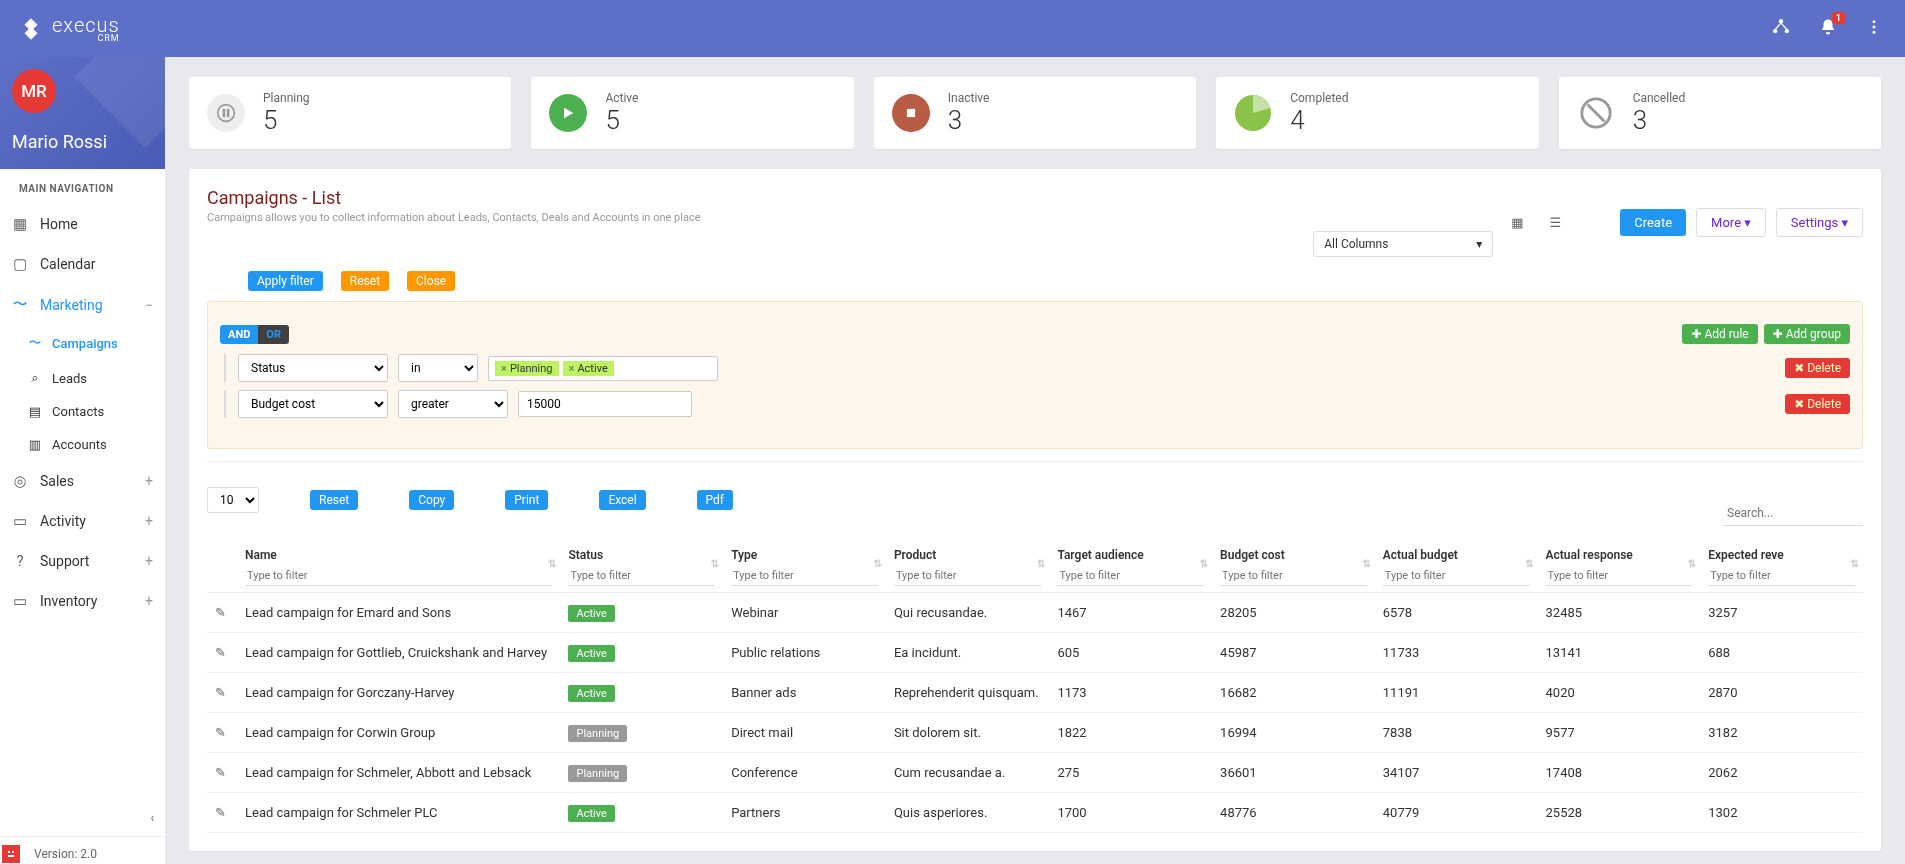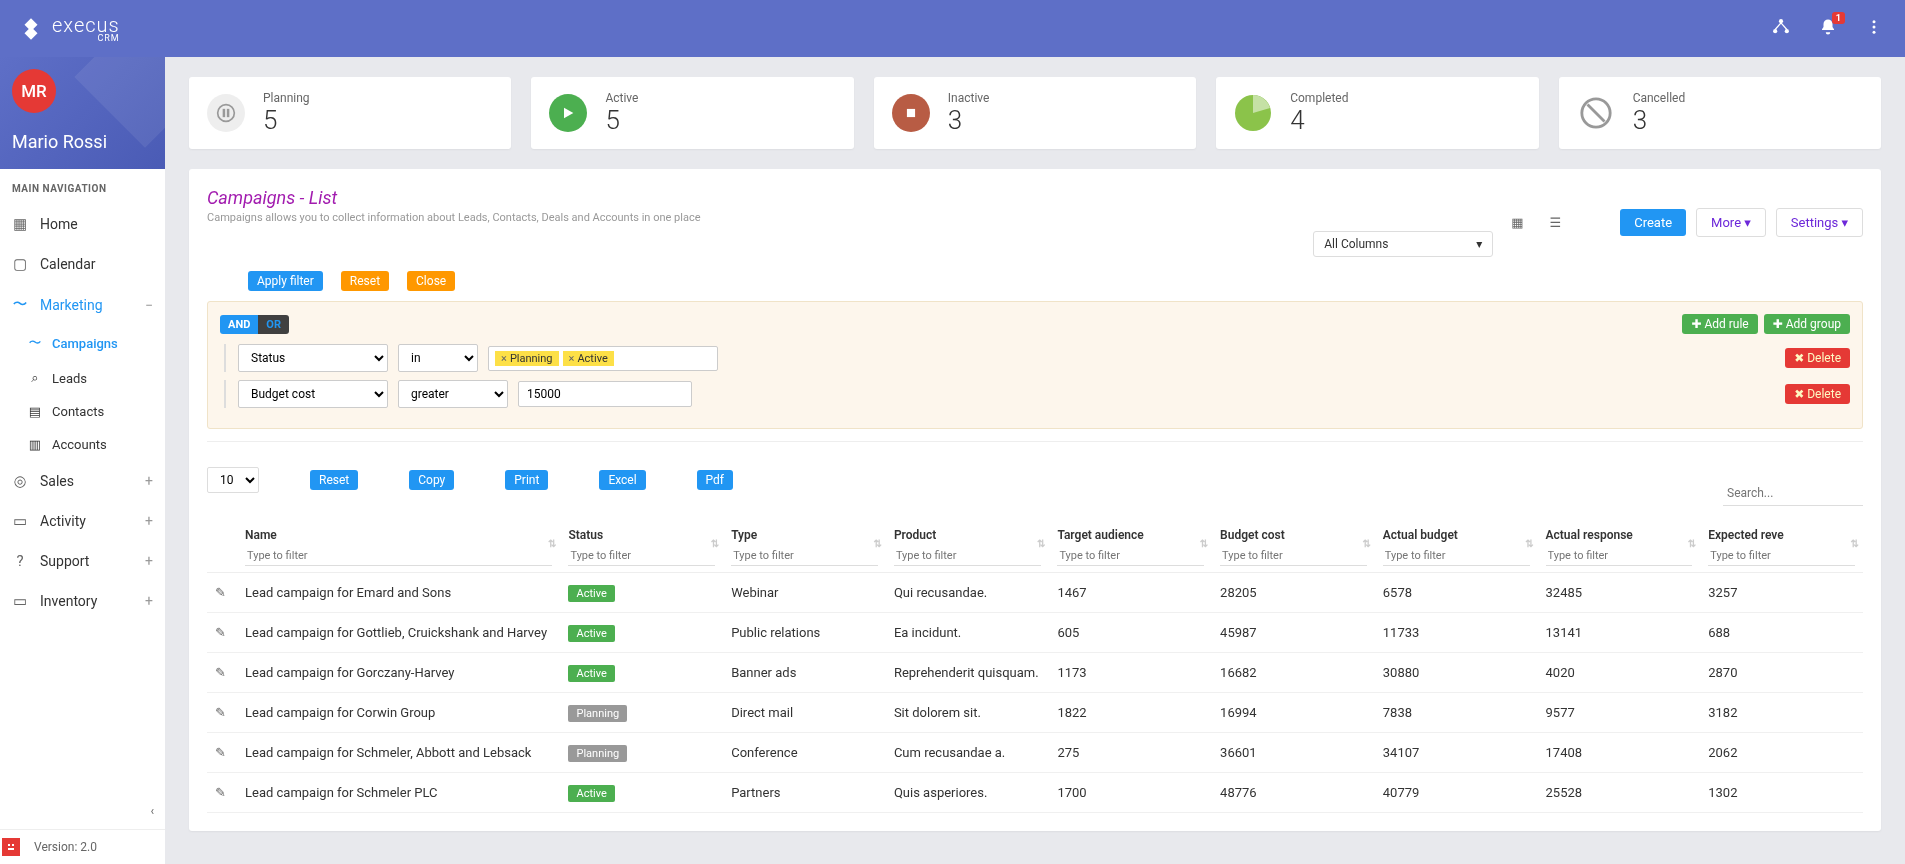--- a/index.html
+++ b/index.html
@@ -12,21 +12,21 @@
 .top-icons { display: flex; align-items: center; gap: 28px; padding-right: 12px;}
 .top-icon { color: #fff; font-size: 18px; position: relative; cursor: pointer; }
 .badge { position: absolute; top: -6px; right: -8px; background: #e53935; color: #fff; font-size: 9px; padding: 1px 4px; border-radius: 3px; font-weight: bold;}
 
 .layout { display: flex; }
 .sidebar { width: 165px; background: #fff; min-height: calc(100vh - 57px); display: flex; flex-direction: column; position: relative;}
 .sidebar-header { background: linear-gradient(135deg, #5e6fc7 0%, #4a5bb5 100%); height: 112px; padding: 12px; position: relative; overflow: hidden;}
 .sidebar-header::after { content: ''; position: absolute; right: -30px; top: -30px; width: 100px; height: 100px; background: rgba(255,255,255,0.08); transform: rotate(45deg); }
 .avatar { width: 44px; height: 44px; border-radius: 50%; background: #e53935; color: #fff; display: flex; align-items: center; justify-content: center; font-size: 17px; font-weight: 500; }
 .username { color: #fff; font-size: 18px; margin-top: 18px; font-weight: 400; }
-.nav-title { font-size: 10px; font-weight: 700; color: #666; padding: 14px 12px 10px; letter-spacing: 0.5px;}
+.nav-title { font-size: 10px; font-weight: 700; color: #666; padding: 14px 19px 10px; letter-spacing: 0.5px;}
 .nav-item { display: flex; align-items: center; padding: 11px 12px; font-size: 14px; color: #333; cursor: pointer; gap: 12px; position: relative;}
 .nav-item.active { color: #2196f3; }
 .nav-item .expand { margin-left: auto; color: #999; }
 .nav-icon { width: 16px; text-align: center; font-size: 15px; color: #666; }
 .nav-item.active .nav-icon { color: #2196f3; }
 .sub-item { display: flex; align-items: center; padding: 9px 12px 9px 28px; font-size: 13px; color: #333; cursor: pointer; gap: 10px;}
 .sub-item.active { color: #2196f3; font-weight: 500;}
 .sub-icon { font-size: 13px; width: 14px; text-align: center;}
 .sidebar-footer { margin-top: auto; padding: 10px 12px; font-size: 12px; color: #666; border-top: 1px solid #eee; position: relative;}
 .collapse-btn { position: absolute; right: 5px; top: -32px; padding: 6px; cursor: pointer; color: #666;}
@@ -34,46 +34,46 @@
 
 .main { flex: 1; padding: 20px 24px; max-width: calc(100vw - 165px); }
 .cards { display: flex; gap: 20px; margin-bottom: 20px; flex-wrap: wrap;}
 .card { background: #fff; border-radius: 3px; padding: 14px 18px; display: flex; align-items: center; gap: 18px; flex: 1; min-width: 190px; box-shadow: 0 1px 2px rgba(0,0,0,0.05);}
 .card-icon { width: 38px; height: 38px; border-radius: 50%; display: flex; align-items: center; justify-content: center;}
 .card-label { font-size: 12px; color: #666; }
 .card-value { font-size: 26px; color: #333; font-weight: 300; }
 
 .panel { background: #fff; border-radius: 3px; padding: 18px; box-shadow: 0 1px 2px rgba(0,0,0,0.05);}
 .panel-header { display: flex; justify-content: space-between; align-items: flex-start; margin-bottom: 14px;}
-.panel-title { font-size: 18px; font-weight: 400; color: #a21caf; font-style: italic; }
+.panel-title { font-size: 18px; font-weight: 400; color: #7f1d1d; }
 .panel-sub { font-size: 11px; color: #999; margin-top: 3px;}
 .panel-actions { display: flex; align-items: center; gap: 10px; }
 .select-cols { border: 1px solid #ddd; padding: 5px 10px; font-size: 12px; border-radius: 3px; background: #fff; min-width: 180px; display: flex; justify-content: space-between; align-items: center; margin-top: 44px;}
 .btn { border: none; padding: 6px 14px; font-size: 13px; border-radius: 3px; cursor: pointer; }
 .btn-primary { background: #2196f3; color: #fff; margin-left: 41px; }
 .btn-default { background: #fff; border: 1px solid #ddd; color: #6d28d9; }
 .btn-warning { background: #ff9800; color: #fff; }
 .btn-sm { padding: 3px 9px; font-size: 12px; }
 .icon-btn { padding: 6px 8px; color: #666; cursor: pointer;}
 
 .filter-bar { display: flex; gap: 18px; margin-bottom: 10px; align-items: flex-end;}
-.filter-box { background: #fdf6ec; border: 1px solid #f0e3c8; border-radius: 3px; padding: 12px 12px; margin-bottom: 12px;}
+.filter-box { background: #fdf6ec; border: 1px solid #f0e3c8; border-radius: 3px; padding: 22px 12px; margin-bottom: 12px;}
 .filter-top { display: flex; justify-content: space-between; align-items: center; margin-bottom: 10px;}
 .logic-group { display: flex; border-radius: 3px; overflow: hidden;}
 .logic-btn { padding: 3px 8px; font-size: 11px; font-weight: bold; cursor: pointer; border: none;}
 .logic-and { background: #2196f3; color: #fff; }
 .logic-or { background: #404040; color: #2196f3; }
 .add-group { display: flex; gap: 6px;}
 .btn-green { background: #4caf50; color: #fff; }
 .btn-red { background: #e53935; color: #fef9c3; }
 .filter-row { display: flex; align-items: center; gap: 10px; margin-bottom: 8px; border-left: 2px solid #ddd; padding-left: 12px; margin-left: 4px;}
 .filter-select { border: 1px solid #ccc; padding: 5px 8px; background: #fff; font-size: 12px; border-radius: 2px; min-width: 150px;}
 .op-select { min-width: 80px; }
 .chip-box { border: 1px solid #ccc; background: #fff; padding: 4px 6px; display: flex; gap: 4px; border-radius: 2px; min-width: 230px;}
-.chip { background: #fde047; color: #333; padding: 1px 6px; border-radius: 0; font-size: 11px;}
+.chip { background: #bef264; color: #333; padding: 1px 6px; border-radius: 0; font-size: 11px;}
 .chip .x { margin-right: 3px; color: #666;}
 .val-input { border: 1px solid #ccc; padding: 5px 8px; font-size: 12px; border-radius: 2px; min-width: 140px;}
 .row-del { margin-left: auto;}
 
 .table-controls { display: flex; align-items: center; gap: 10px; margin-bottom: 12px; border-top: 1px solid #eee; padding-top: 12px;}
 .page-size { border: 1px solid #ddd; padding: 4px 8px; font-size: 12px; background: #fff; border-radius: 2px;}
 .table-search { margin-left: auto; border: none; border-bottom: 1px solid #ddd; padding: 5px 4px; font-size: 12px; width: 140px; margin-top: 27px;}
 
 .tbl { width: 100%; border-collapse: collapse; }
 .tbl th { text-align: left; font-size: 12px; font-weight: 600; padding: 10px 8px 6px; color: #333; border-bottom: 1px solid #eee; position: relative; white-space: nowrap;}
@@ -363,21 +363,21 @@
     <td>688</td>
               </tr>
               <tr>
     <td><span class="edit-icon">✎</span></td>
     <td>Lead campaign for Gorczany-Harvey</td>
     <td><span class="status-pill st-active">Active</span></td>
     <td>Banner ads</td>
     <td>Reprehenderit quisquam.</td>
     <td>1173</td>
     <td>16682</td>
-    <td>30880</td>
+    <td>11191</td>
     <td>4020</td>
     <td>2870</td>
               </tr>
               <tr>
     <td><span class="edit-icon">✎</span></td>
     <td>Lead campaign for Corwin Group</td>
     <td><span class="status-pill st-planning">Planning</span></td>
     <td>Direct mail</td>
     <td>Sit dolorem sit.</td>
     <td>1822</td>

